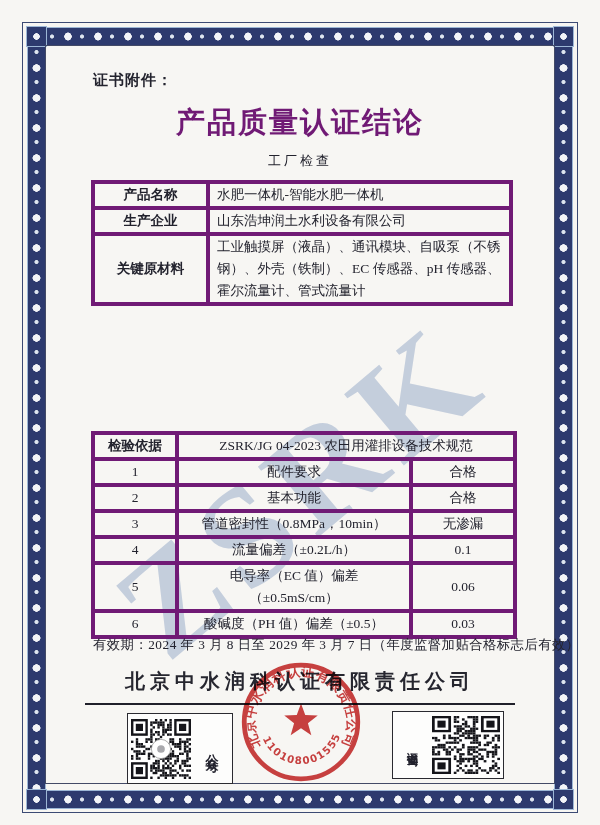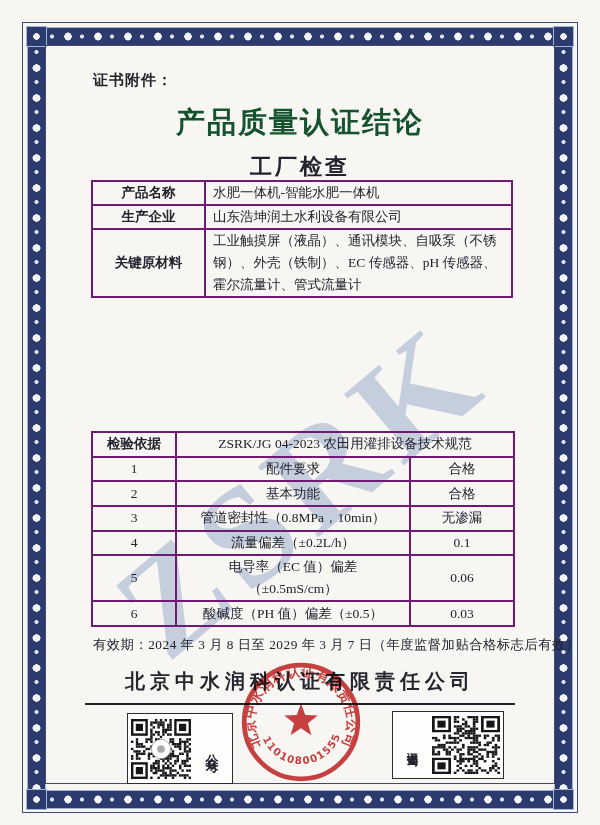--- a/index.html
+++ b/index.html
@@ -36,27 +36,27 @@
   .corner.bl{bottom:15px; left:26px;} .corner.br{bottom:15px; right:26px;}
   
   .watermark{position:absolute; left:40px; top:395px; width:520px; height:190px;
     display:flex; align-items:center; justify-content:center;
     font-size:142px; font-weight:bold; letter-spacing:10px; color:#93a7c6; opacity:.5;
     transform:rotate(-40deg); z-index:1; pointer-events:none; user-select:none;}
   
   .content{position:absolute; inset:0; z-index:2;}
   .attach{position:absolute; left:93px; top:71px; font-size:15px; font-weight:bold; letter-spacing:1px;}
   .doc-title{position:absolute; left:0; right:0; top:103px; text-align:center;
-    font-size:29px; font-weight:bold; letter-spacing:2px; color:#14532d;}
+    font-size:29px; font-weight:bold; letter-spacing:2px; color:#701a75;}
   .sec-head{position:absolute; left:0; right:0; text-align:center;
-    font-size:22px; font-weight:bold; letter-spacing:3px;}
+    font-size:13px; font-weight:normal; letter-spacing:3px;}
   .sec-head.s1{top:152px;} .sec-head.s2{top:401px;}
   table.cert{position:absolute; left:91px; width:422px; border-collapse:collapse; table-layout:fixed;
     font-size:13.5px;}
-  table.cert td{border:2px solid #701a75; padding:0 7px; line-height:22px;}
+  table.cert td{border:4px solid #701a75; padding:0 7px; line-height:22px;}
   table.t1{top:180px;}
   table.t1 td.lab{width:109px; text-align:center; font-weight:bold; padding:0 1px;}
   table.t1 tr.s{height:24px;} table.t1 tr.d{height:48px;}
   table.t2{top:431px;}
   table.t2 tr{height:24.7px;}
   table.t2 td{text-align:center;}
   table.t2 td.lab{font-weight:bold;}
   table.t2 col.c1{width:84px;} table.t2 col.c2{width:234px;} table.t2 col.c3{width:104px;}
   table.t2 td.hd{font-weight:bold;}
   .validity{position:absolute; left:93px; top:636px; font-size:13.3px; font-weight:normal; letter-spacing:.5px;}

